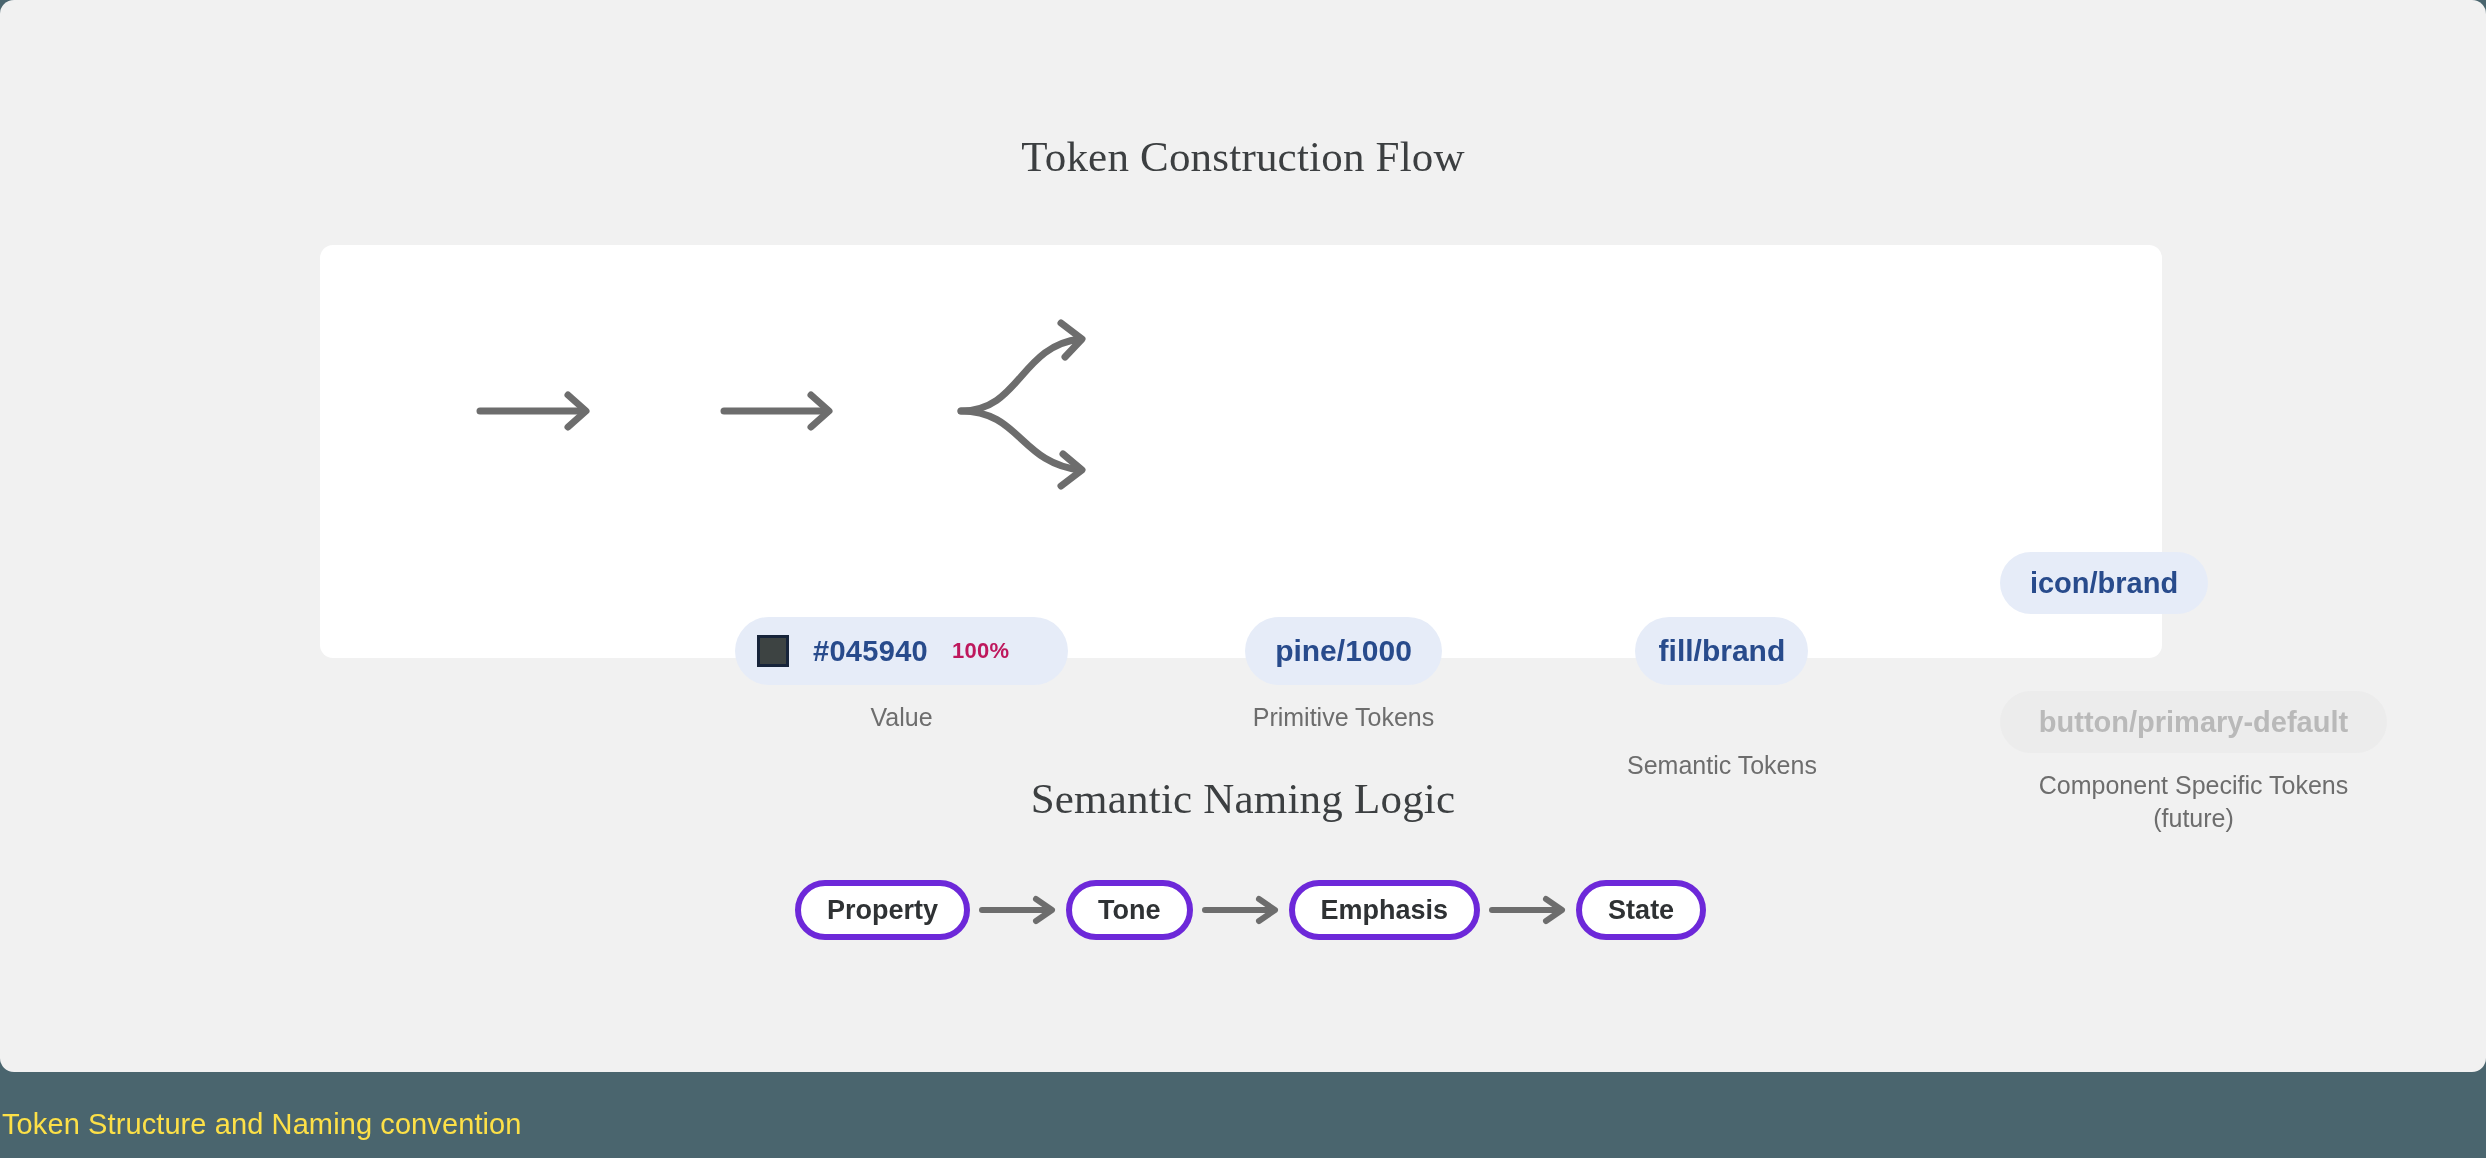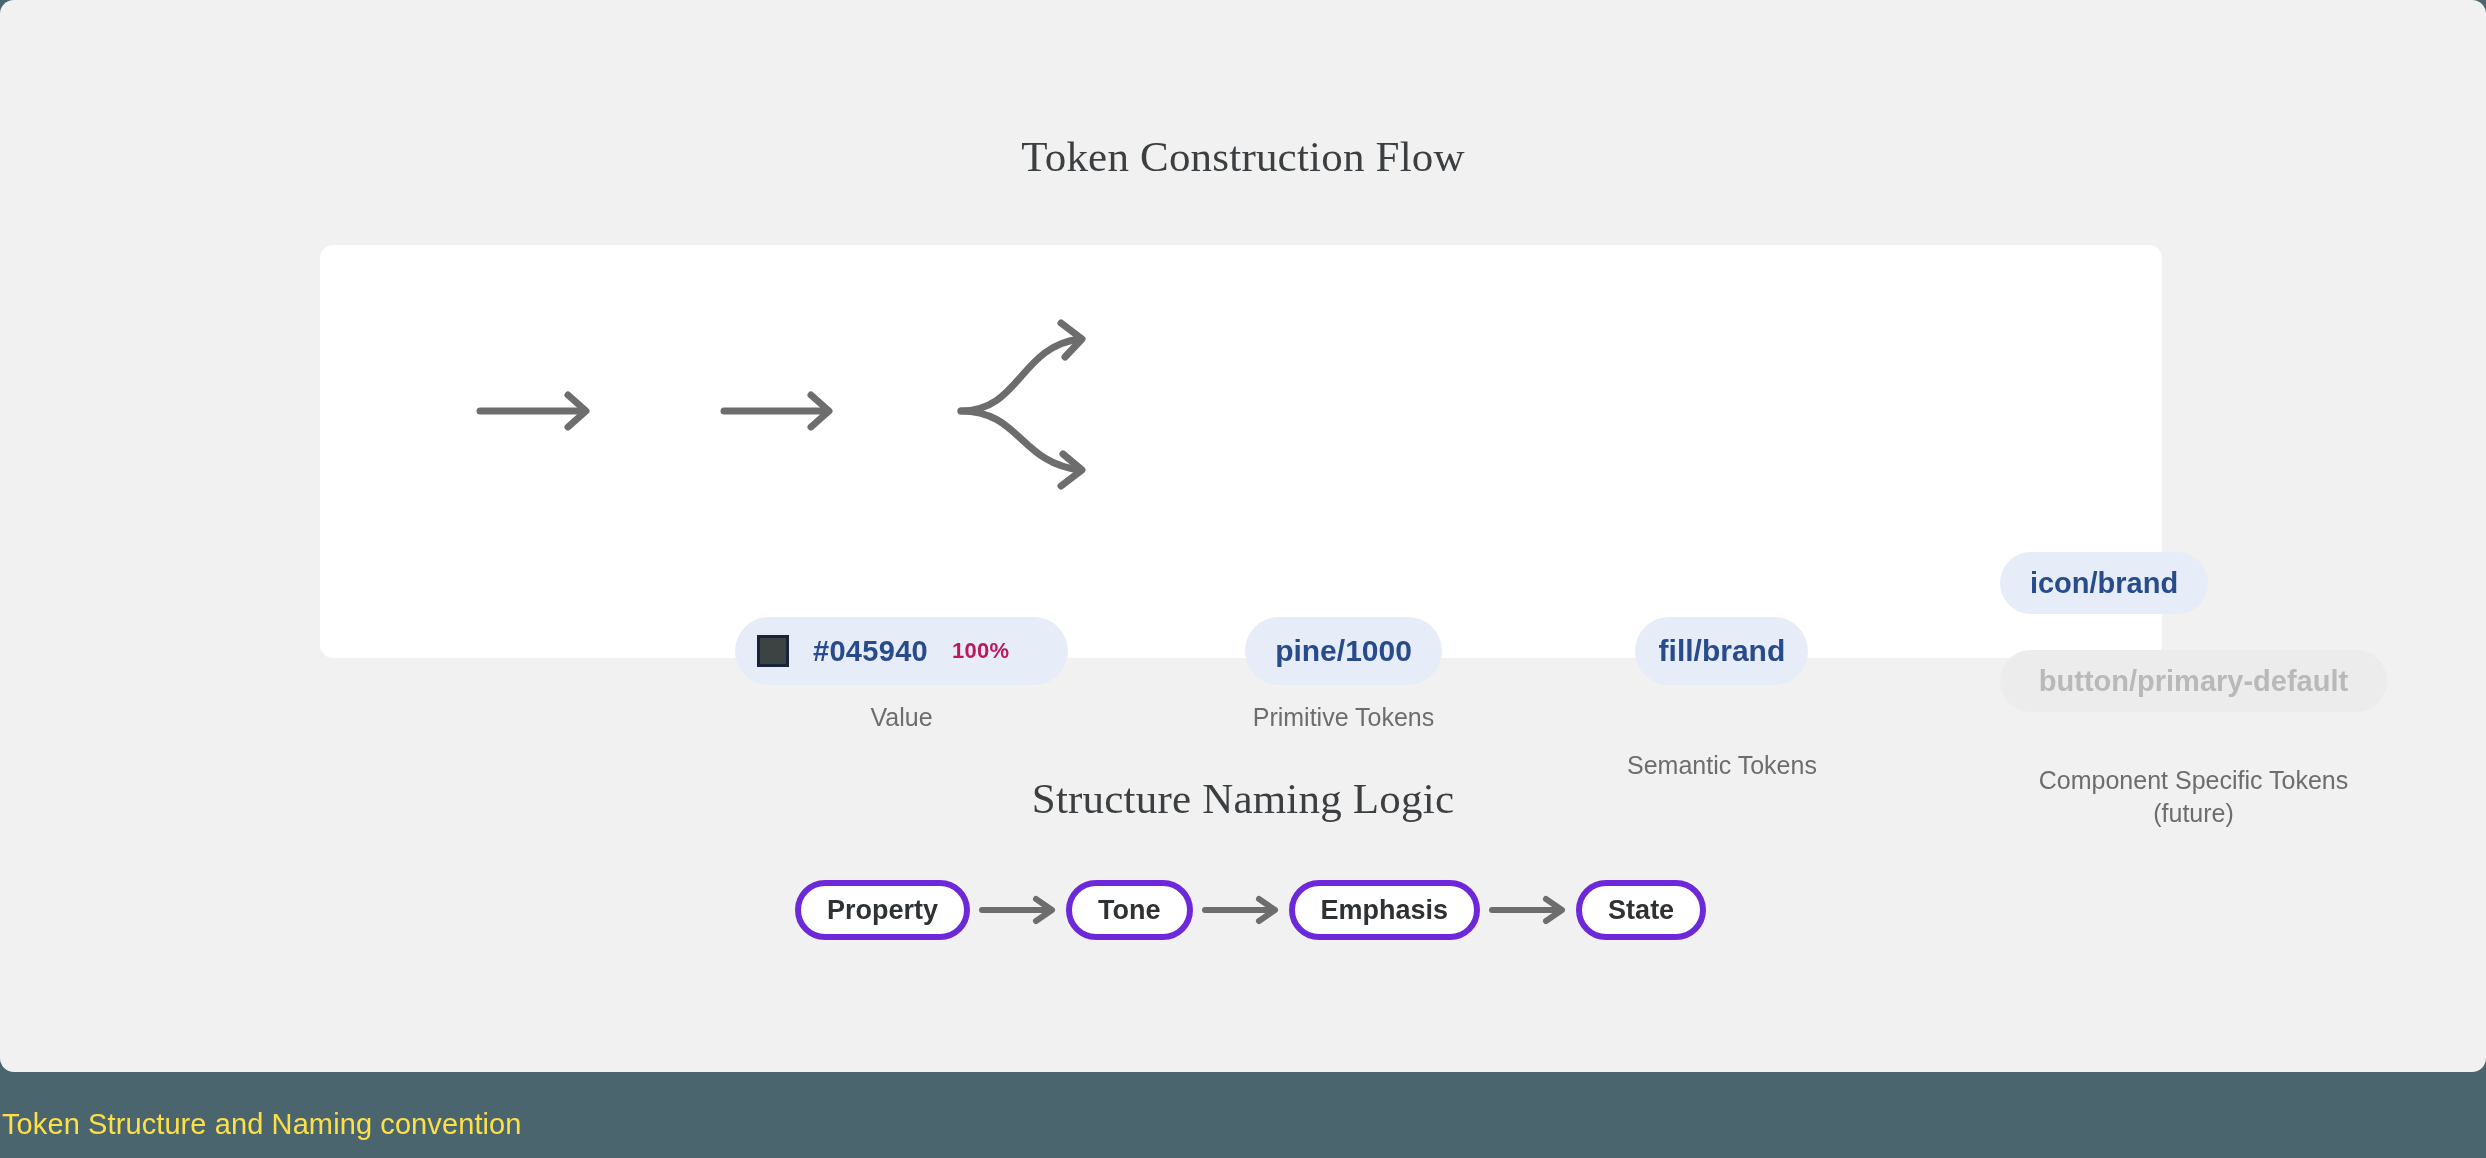--- a/index.html
+++ b/index.html
@@ -154,21 +154,21 @@
 
   
   #node-icon-brand { left: 1680px; top: 307px; }
   #node-icon-brand .chip {
     width: 208px;
     height: 62px;
     font-size: 29px;
   }
 
   
-  #node-component { left: 1680px; top: 405px; gap: 36px; }
+  #node-component { left: 1680px; top: 446px; }
   #node-component .chip {
     width: 387px;
     height: 62px;
     font-size: 29px;
   }
 
   
   #flow-arrows {
     position: absolute;
     left: 0;
@@ -264,21 +264,21 @@
     </div>
 
     <div class="node" id="node-component">
       <div class="chip muted">button/primary-default</div>
       <div class="node-caption">Component Specific Tokens
 (future)</div>
     </div>
 
   </div>
 
-  <div class="section-title" id="title-naming">Structure Naming Logic</div>
+  <div class="section-title" id="title-naming">Semantic Naming Logic</div>
 
   <div id="naming-row">
     <div id="naming-inner">
 
       <div class="outline-pill">Property</div>
 
       <svg class="naming-arrow" viewBox="0 0 96 30" xmlns="http://www.w3.org/2000/svg">
         <g fill="none" stroke="#6d6d6d" stroke-width="6" stroke-linecap="round" stroke-linejoin="round">
           <path d="M 12 15 L 80 15"></path>
           <path d="M 66 4 L 82 15 L 66 26"></path>

